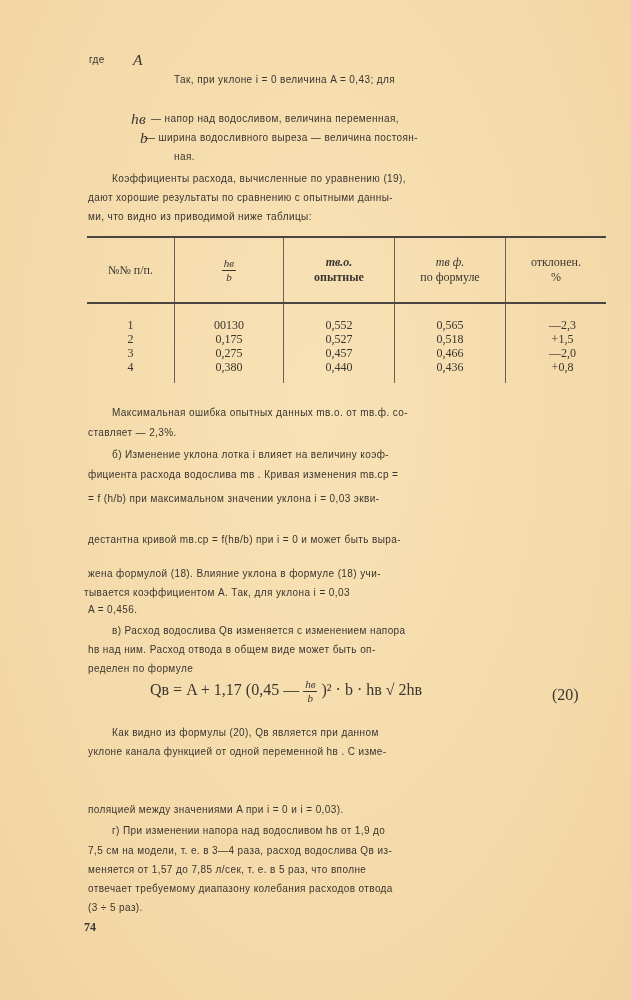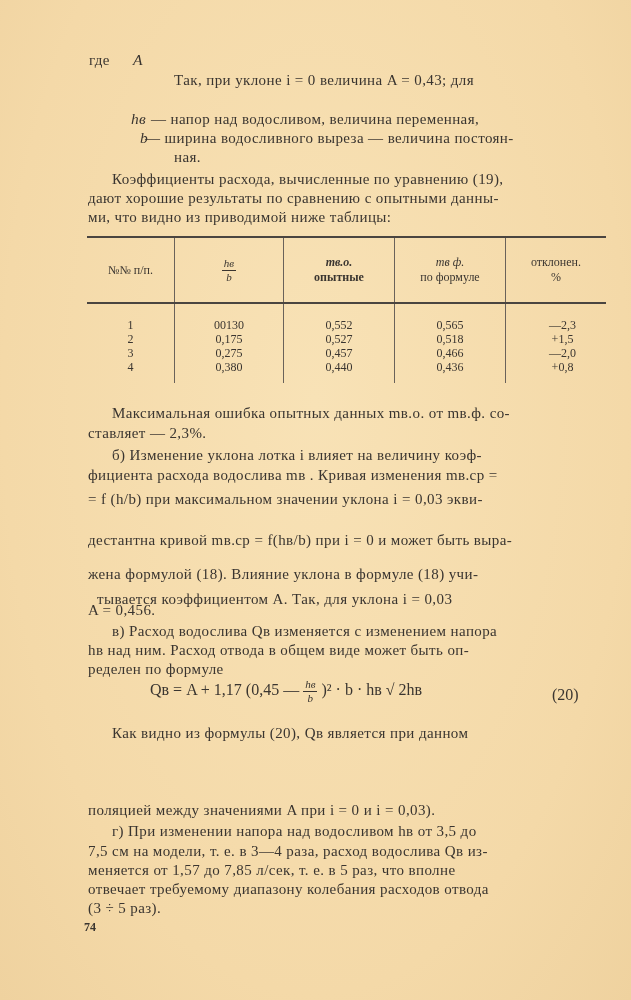--- a/index.html
+++ b/index.html
@@ -6,21 +6,21 @@
   body {
     width:631px; height:1000px; overflow:hidden;
     background:#f6deb0;
     background-image: radial-gradient(ellipse at 50% 40%, #f8e2b6 0%, #f4d9a8 70%, #efd29f 100%);
     font-family: "Liberation Serif", "DejaVu Serif", serif;
     color:#3a3530;
     position:relative;
   }
   .page { position:absolute; left:0; top:0; width:631px; height:1000px; }
   .line { position:absolute; font-size:15.5px; line-height:18px; white-space:nowrap; letter-spacing:0.2px; }
-  .sans { font-family: Liberation Serif, serif; font-size:15px; letter-spacing:0.4px; }
+  .sans { font-family: Liberation Sans, sans-serif; font-size:10px; letter-spacing:0.4px; }
   .it { font-style:italic; }
   table.data { position:absolute; left:87px; top:236px; width:519px; border-collapse:collapse; font-size:12px; }
   table.data th, table.data td { text-align:center; font-weight:normal; }
   table.data th { height:62px; border-top:2px solid #4a4540; border-bottom:2px solid #4a4540; vertical-align:middle; }
   table.data td { vertical-align:top; padding-top:14px; line-height:14px; height:64px; }
   table.data th + th, table.data td + td { border-left:1px solid #6a625a; }
   .frac { display:inline-block; text-align:center; vertical-align:middle; font-size:11px; line-height:13px; }
   .frac .num { display:block; border-bottom:1px solid #3a3530; padding:0 2px; font-style:italic; }
   .frac .den { display:block; font-style:italic; }
   .cell-lines span { display:block; }
@@ -104,41 +104,42 @@
   </table>
 
   <div class="line sans" style="left:112px;top:404px;">Максимальная ошибка опытных данных mв.о. от mв.ф. со-</div>
   <div class="line sans" style="left:88px;top:424px;">ставляет — 2,3%.</div>
 
   <div class="line sans" style="left:112px;top:446px;">б) Изменение уклона лотка i влияет на величину коэф-</div>
   <div class="line sans" style="left:88px;top:466px;">фициента расхода водослива mв . Кривая изменения mв.ср =</div>
   <div class="line sans" style="left:88px;top:490px;">= f (h/b) при максимальном значении уклона i = 0,03 экви-</div>
   <div class="line sans" style="left:88px;top:531px;">дестантна кривой mв.ср = f(hв/b) при i = 0 и может быть выра-</div>
   <div class="line sans" style="left:88px;top:565px;">жена формулой (18). Влияние уклона в формуле (18) учи-</div>
-  <div class="line sans" style="left:97px;top:584px;margin-top:6px;">тывается коэффициентом A. Так, для уклона i = 0,03</div>
+  <div class="line sans" style="left:84px;top:584px;">тывается коэффициентом A. Так, для уклона i = 0,03</div>
   <div class="line sans" style="left:88px;top:601px;">A = 0,456.</div>
 
   <div class="line sans" style="left:112px;top:622px;">в) Расход водослива Qв изменяется с изменением напора</div>
   <div class="line sans" style="left:88px;top:641px;">hв над ним. Расход отвода в общем виде может быть оп-</div>
   <div class="line sans" style="left:88px;top:660px;">ределен по формуле</div>
 
   <div class="formula">
     <span>Qв</span>
     <span>= A + 1,17 (0,45 —</span>
     <span class="frac">
       <span class="num">hв</span>
       <span class="den">b</span>
     </span>
     <span>)² · b · hв √ 2hв</span>
   </div>
   <div class="eqnum">(20)</div>
 
   <div class="line sans" style="left:112px;top:724px;">Как видно из формулы (20), Qв является при данном</div>
+  <div class="line sans" style="left:88px;top:743px;">уклоне канала функцией от одной переменной hв . С изме-</div>
   <div class="line sans" style="left:88px;top:801px;">поляцией между значениями A при i = 0 и i = 0,03).</div>
 
-  <div class="line sans" style="left:112px;top:822px;">г) При изменении напора над водосливом hв от 3,5 до</div>
+  <div class="line sans" style="left:112px;top:822px;">г) При изменении напора над водосливом hв от 1,9 до</div>
   <div class="line sans" style="left:88px;top:842px;">7,5 см на модели, т. е. в 3—4 раза, расход водослива Qв из-</div>
   <div class="line sans" style="left:88px;top:861px;">меняется от 1,57 до 7,85 л/сек, т. е. в 5 раз, что вполне</div>
   <div class="line sans" style="left:88px;top:880px;">отвечает требуемому диапазону колебания расходов отвода</div>
   <div class="line sans" style="left:88px;top:899px;">(3 ÷ 5 раз).</div>
 
   <div class="pagenum">74</div>
 </div>
 
 </body></html>

